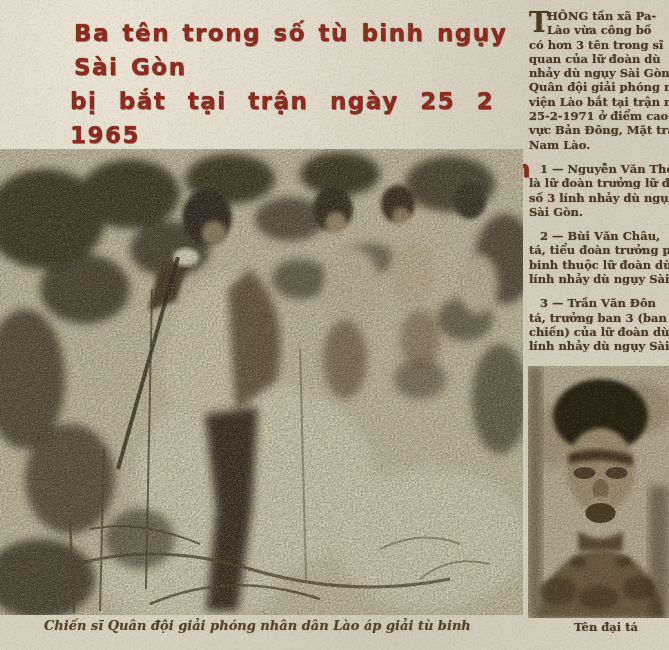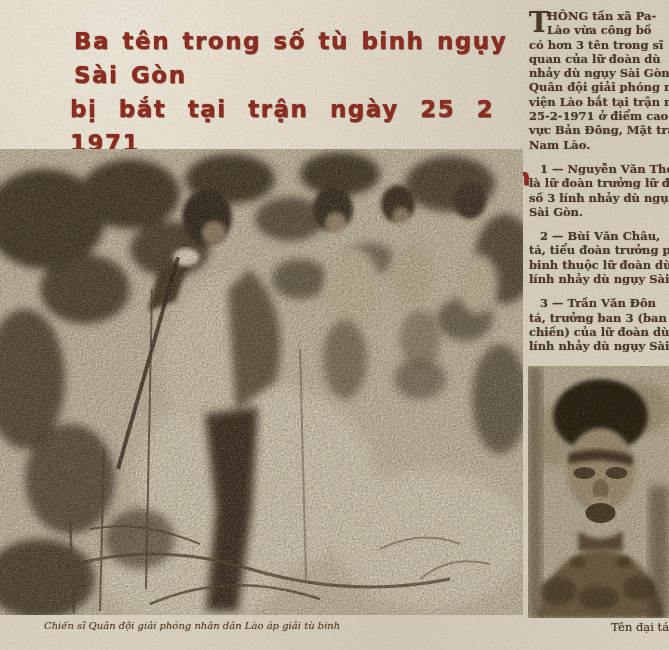--- a/index.html
+++ b/index.html
@@ -13,21 +13,21 @@
     font-family:"DejaVu Serif","Liberation Serif",serif;
   }
   
   .headline{
     position:absolute;left:62px;top:16px;width:492px;
     font-family:"DejaVu Sans","Liberation Sans",sans-serif;
     font-weight:bold;color:#8c2a1e;font-size:23px;line-height:34px;
     letter-spacing:1.5px;
     text-shadow:0 0 1px rgba(112,26,16,.95), .6px .6px 0 rgba(70,15,8,.45);
   }
-  .headline .h1{padding-left:12px;word-spacing:3px;margin-top:8px;}
+  .headline .h1{padding-left:12px;word-spacing:3px;}
   .headline .h2{padding-left:8px;word-spacing:12px;}
   .headline .h3{padding-left:6px;word-spacing:5px;}
   
   .news{
     position:absolute;left:529px;top:9px;width:175px;
     font-size:11.5px;line-height:14.3px;font-weight:700;
     color:#4a3826;text-shadow:0 0 1px rgba(74,56,38,.6);
   }
   .news .line{white-space:nowrap;}
   .intro{position:relative;margin-bottom:10px;}
@@ -35,43 +35,43 @@
   .ind{padding-left:18px;}
   .item{margin-bottom:10px;}
   .item .line:first-child{text-indent:11px;}
   
   .photo-main{position:absolute;left:0;top:149px;width:523px;height:466px;}
   .photo-portrait{position:absolute;left:528px;top:366px;width:141px;height:252px;}
   .photo-main svg,.photo-portrait svg{display:block;width:100%;height:100%;}
   
   .caption{
     position:absolute;left:44px;top:618px;width:512px;
-    font-style:italic;font-weight:400;font-size:10px;line-height:16px;
+    font-style:italic;font-weight:700;font-size:13px;line-height:16px;
     color:#55422c;text-shadow:0 0 1px rgba(85,66,44,.55);
   }
   .caption .c2{margin-left:-14px;white-space:nowrap;}
   .caption .c1{white-space:nowrap;}
   .pcap{
-    position:absolute;left:543px;top:620px;width:126px;text-align:right;
-    font-size:11.5px;line-height:14.5px;font-weight:400;color:#4a3826;
+    position:absolute;left:543px;top:620px;width:126px;text-align:center;
+    font-size:11.5px;line-height:14.5px;font-weight:700;color:#4a3826;
     text-shadow:0 0 1px rgba(74,56,38,.6);
   }
   .pcap div{white-space:nowrap;}
   
   .grain{position:absolute;left:0;top:0;width:669px;height:650px;z-index:9;pointer-events:none;}
   .grain svg{display:block;width:100%;height:100%;}
 </style>
 </head>
 <body>
 
 <div class="page">
 
   <div class="headline">
     <div class="h1">Ba tên trong số tù binh ngụy Sài Gòn</div>
-    <div class="h2">bị bắt tại trận ngày 25 2 1971</div>
+    <div class="h2">bị bắt tại trận ngày 25 2 1965</div>
     <div class="h3">ở điểm cao 456. Mặt trận Nam Lào</div>
   </div>
 
   <div class="photo-main">
     <svg viewBox="0 0 523 466" preserveAspectRatio="none">
       <defs>
         <filter id="mb2">
             <feGaussianBlur stdDeviation="2"></feGaussianBlur>
           </filter>
         <filter id="mb4">

